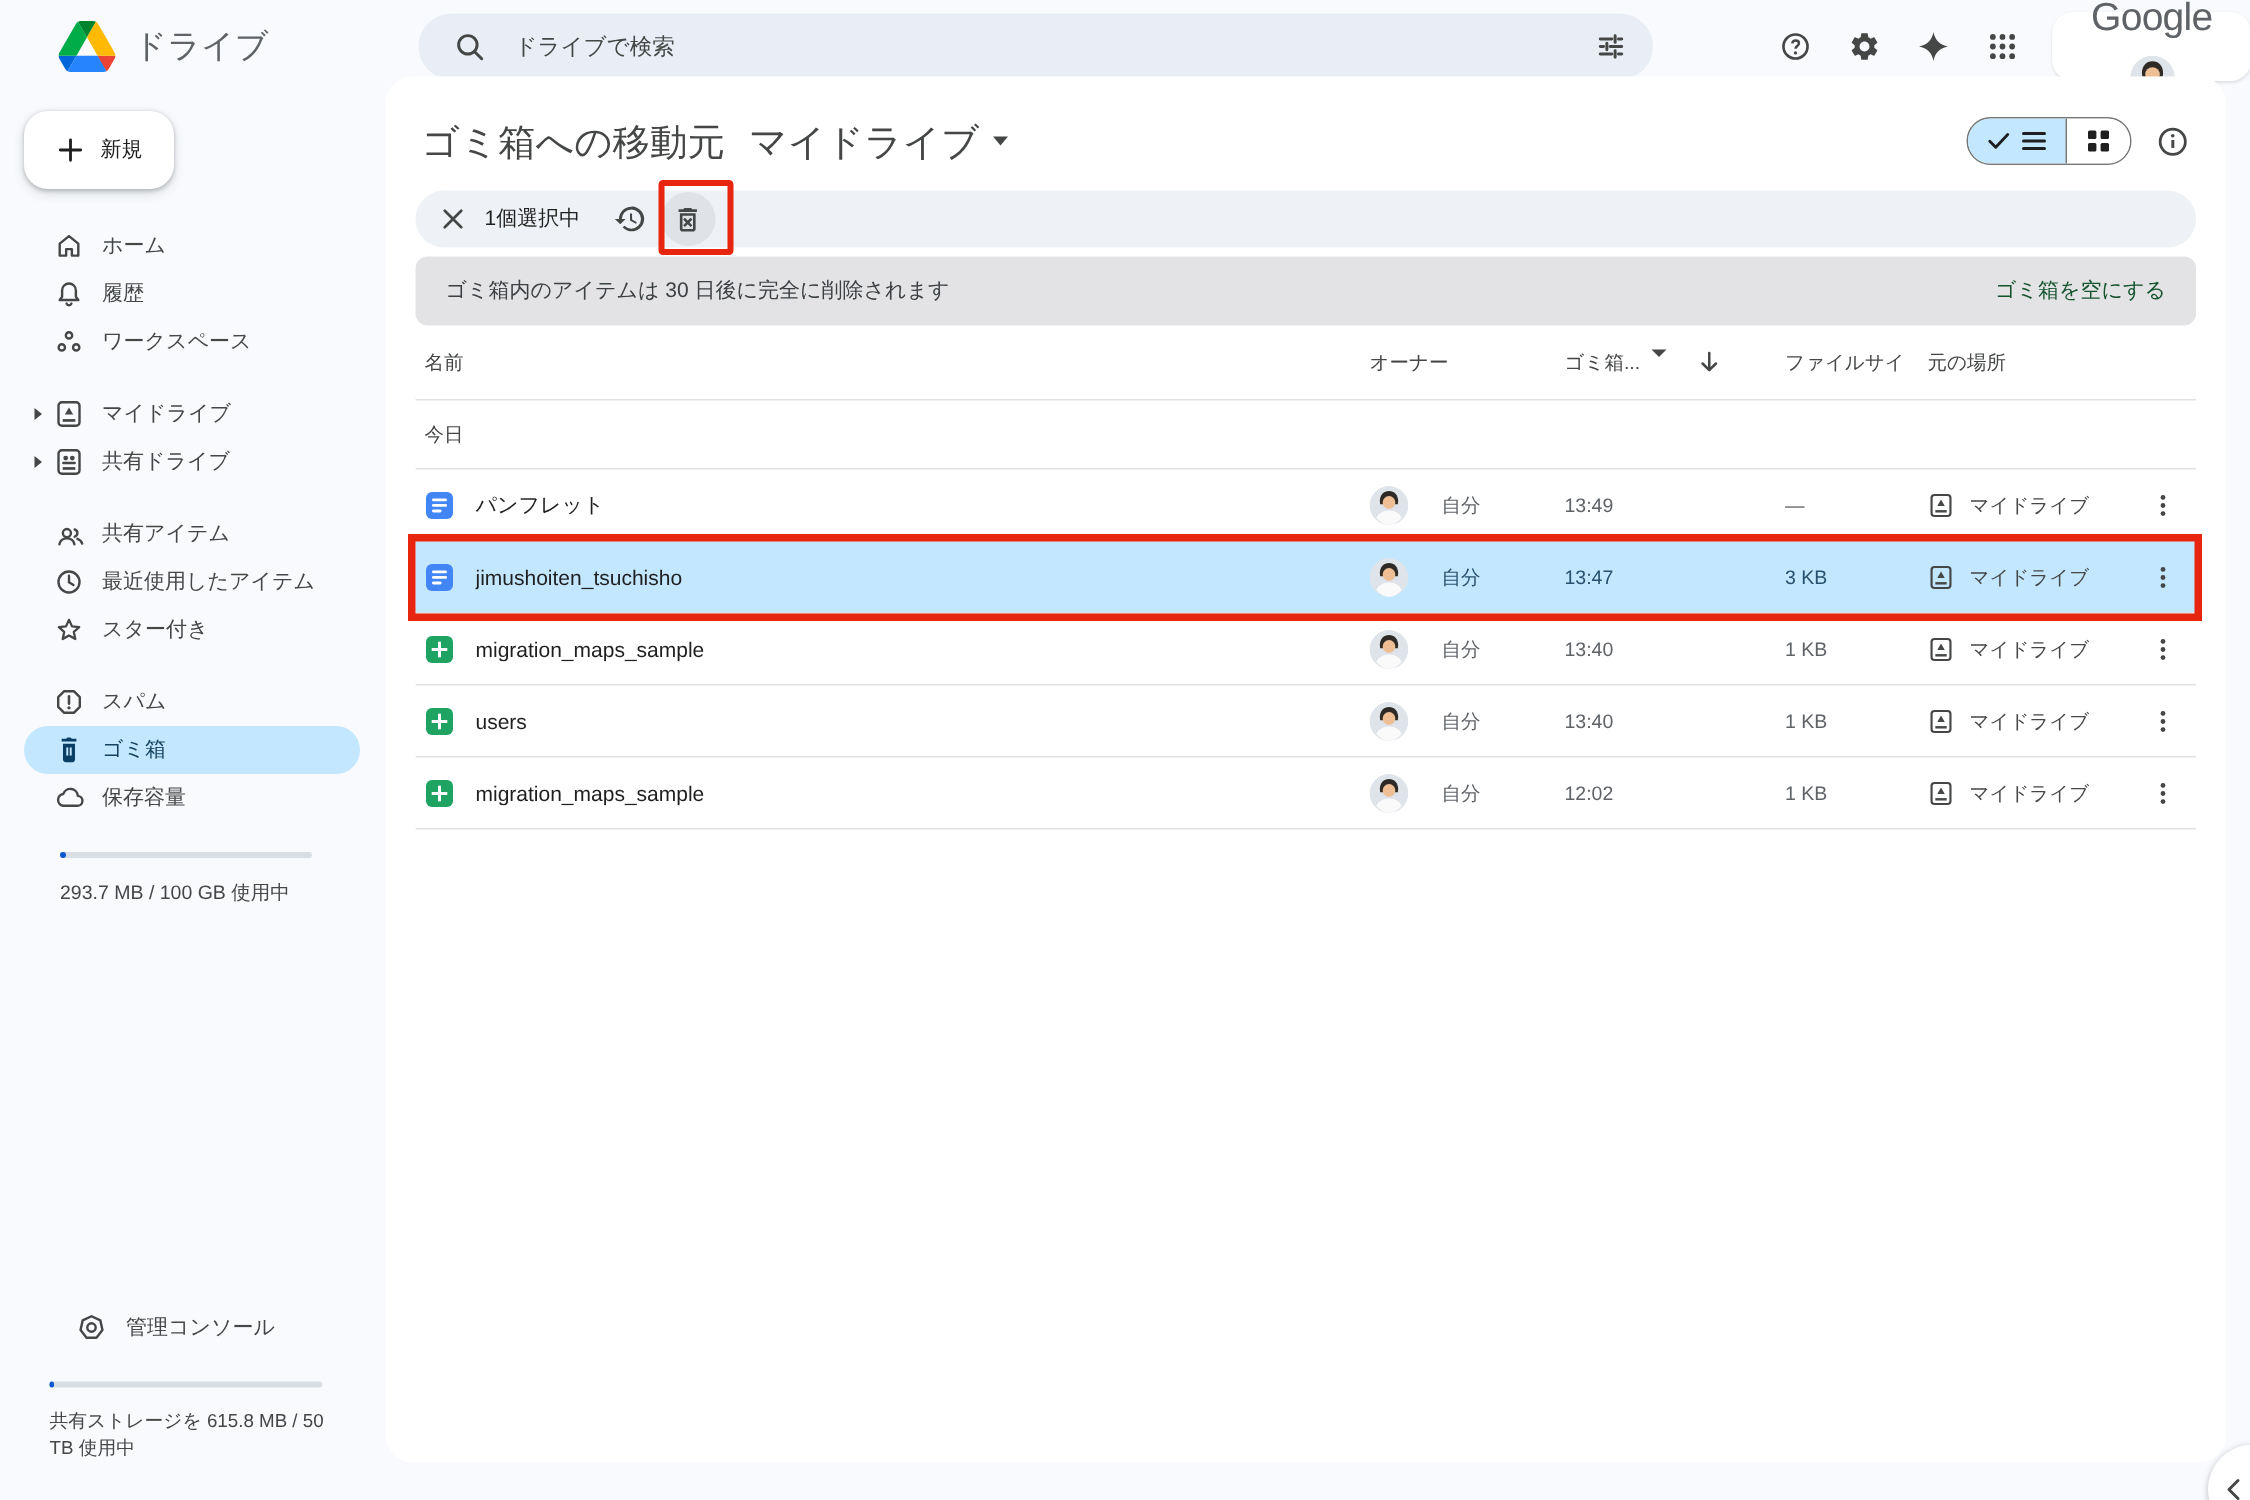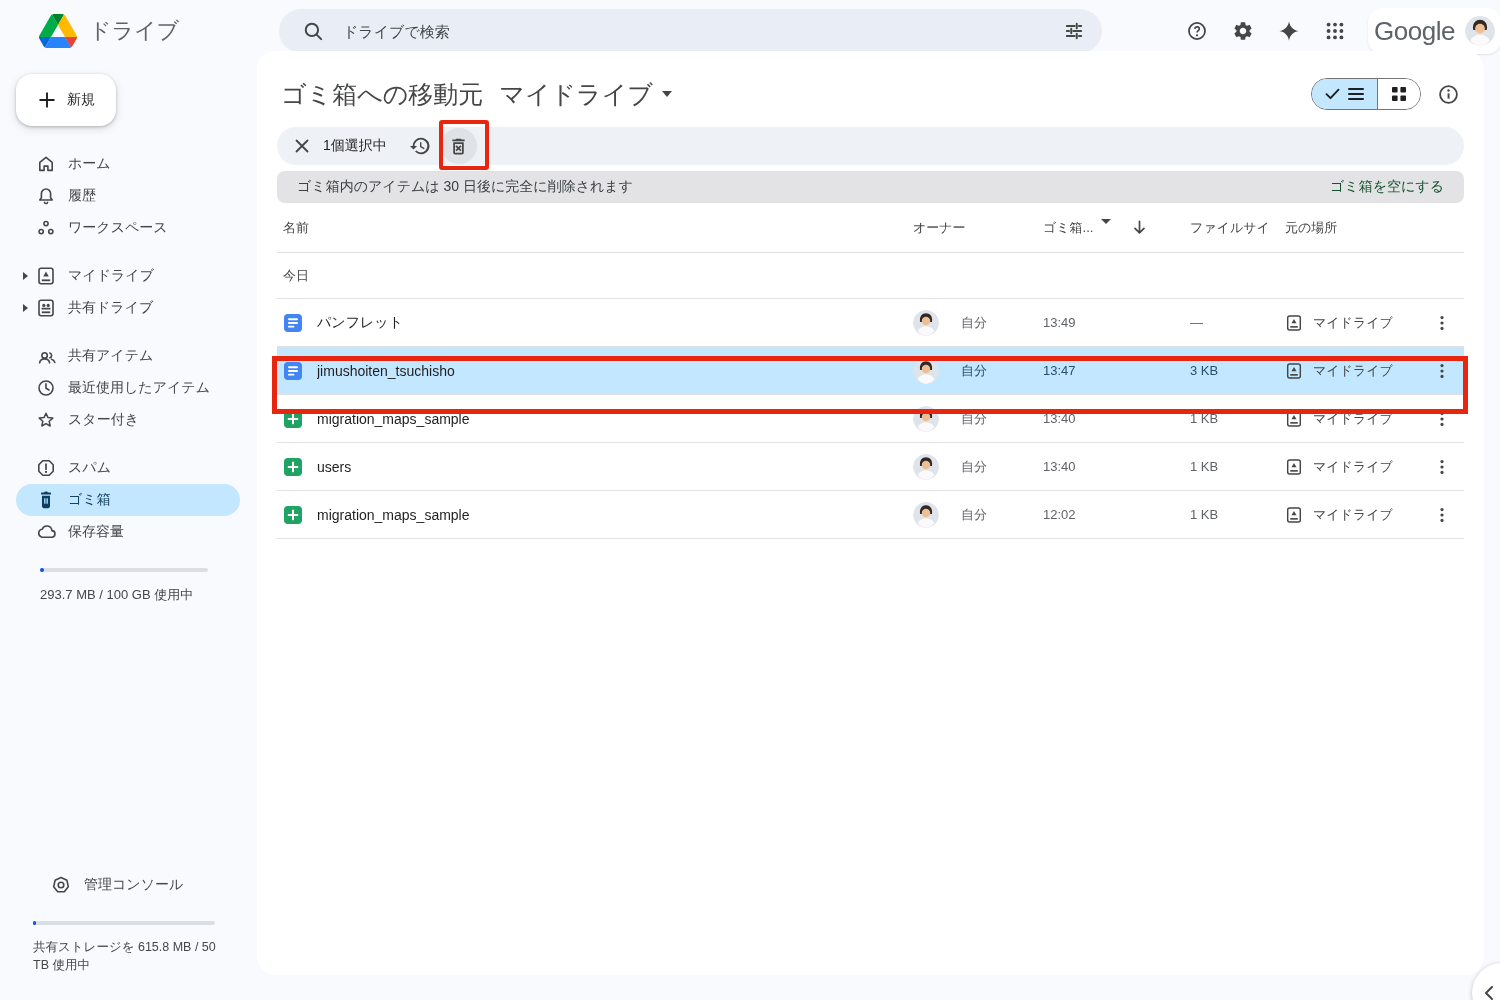--- a/index.html
+++ b/index.html
@@ -13,21 +13,21 @@
   .search-bar { width:823px; height:44px; margin-left:10px; background:#e9eef6; border-radius:22px;
                 display:flex; align-items:center; padding:0 10px 0 16px; flex:none; }
   .search-bar input { flex:1; border:none; outline:none; background:transparent; font-size:15px;
                       color:#1f1f1f; margin-left:12px; font-family:inherit; }
   .search-bar input::placeholder { color:#444746; opacity:1; }
   .icon-btn { width:42px; height:42px; border-radius:50%; display:flex; align-items:center;
               justify-content:center; cursor:pointer; flex:none; }
   .top-icons { margin-left:auto; display:flex; align-items:center; gap:4px; padding-right:12px; }
   .google-chip { width:133px; height:46px; background:#fff; border-radius:14px; margin-left:8px;
                  display:flex; align-items:center; justify-content:center; gap:10px;
-                 box-shadow:0 1px 2px rgba(0,0,0,.1); }
+                 box-shadow:0 1px 2px rgba(0,0,0,.1);flex-direction:column; }
   .google-wordmark { font-size:26px; font-weight:500; color:#5f6368; letter-spacing:-.5px; }
   .avatar { width:30px; height:30px; border-radius:50%; overflow:hidden; flex:none; }
 
   
   .sidebar { position:absolute; top:62px; left:0; width:256px; height:938px; }
   .new-button { margin:12px 0 0 16px; width:100px; height:52px; background:#fff; border-radius:16px;
                 display:flex; align-items:center; justify-content:center; gap:10px; font-size:14px;
                 color:#1f1f1f; cursor:pointer;
                 box-shadow:0 1px 3px rgba(60,64,67,.3),0 3px 8px rgba(60,64,67,.15); }
   .nav { margin-top:22px; }
@@ -62,21 +62,21 @@
   .vt-divider { width:1px; background:#747775; }
 
   .selection-toolbar { height:38px; background:#eef1f5; border-radius:19px; margin:0 4px;
                        display:flex; align-items:center; padding-left:16px; }
   .sel-count { margin-left:12px; font-size:14px; color:#1f1f1f; }
   .tb-icon { display:flex; align-items:center; justify-content:center; cursor:pointer; }
   .restore-btn { margin-left:22px; }
   .delete-circle { margin-left:10px; width:36px; height:36px; border-radius:50%; background:#dfe2e7;
                    display:flex; align-items:center; justify-content:center; cursor:pointer; }
 
-  .banner { height:32px; background:#e3e3e5; border-radius:8px; margin:6px 4px 0; display:flex;
+  .banner { height:46px; background:#e3e3e5; border-radius:8px; margin:6px 4px 0; display:flex;
             align-items:center; padding:0 20px; font-size:14px; color:#3c4043; }
   .empty-trash { margin-left:auto; color:#14532d; font-size:14px; cursor:pointer; }
 
   .listing { margin:0 4px; }
   .row-grid { display:grid; grid-template-columns:minmax(0,1fr) 130px 147px 95px 135px 44px; align-items:center; }
   .lh { height:50px; border-bottom:1px solid #dfe1e5; font-size:13px; color:#444746; }
   .lh .cell-name { padding-left:6px; }
   .col-sort { display:flex; align-items:flex-start; gap:8px; }
   .group-row { height:46px; display:flex; align-items:center; padding-left:6px; font-size:13px;
                color:#444746; border-bottom:1px solid #dfe1e5; }

